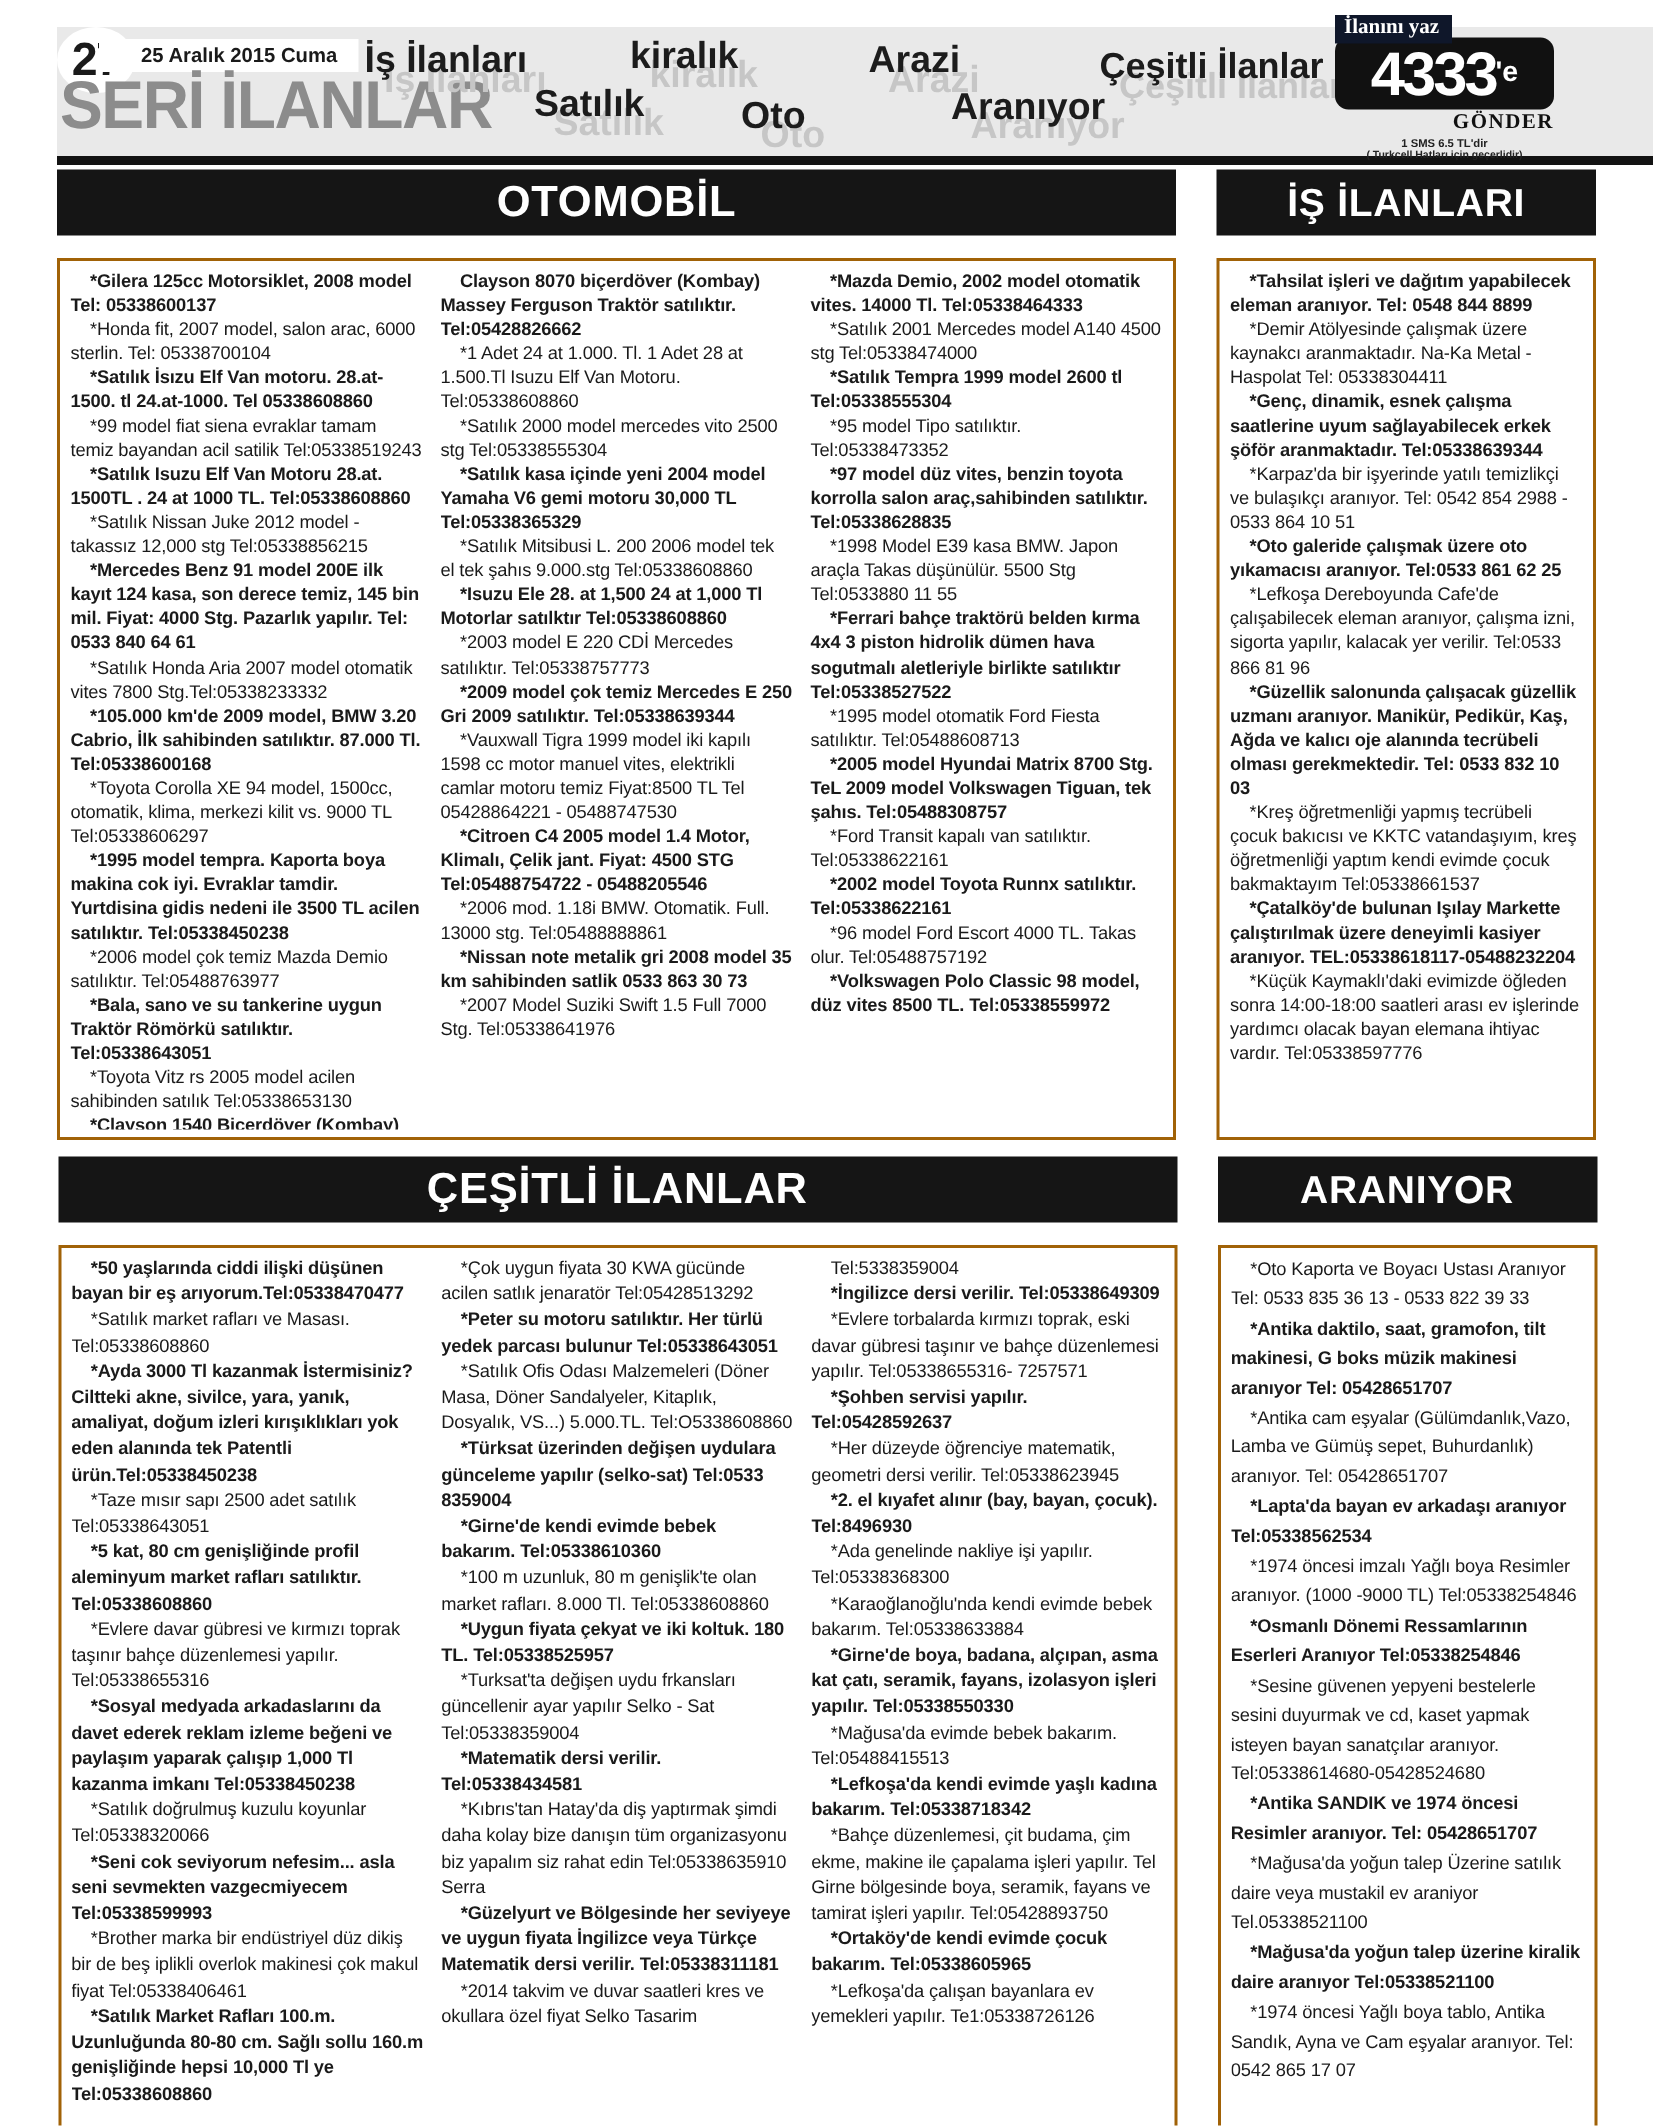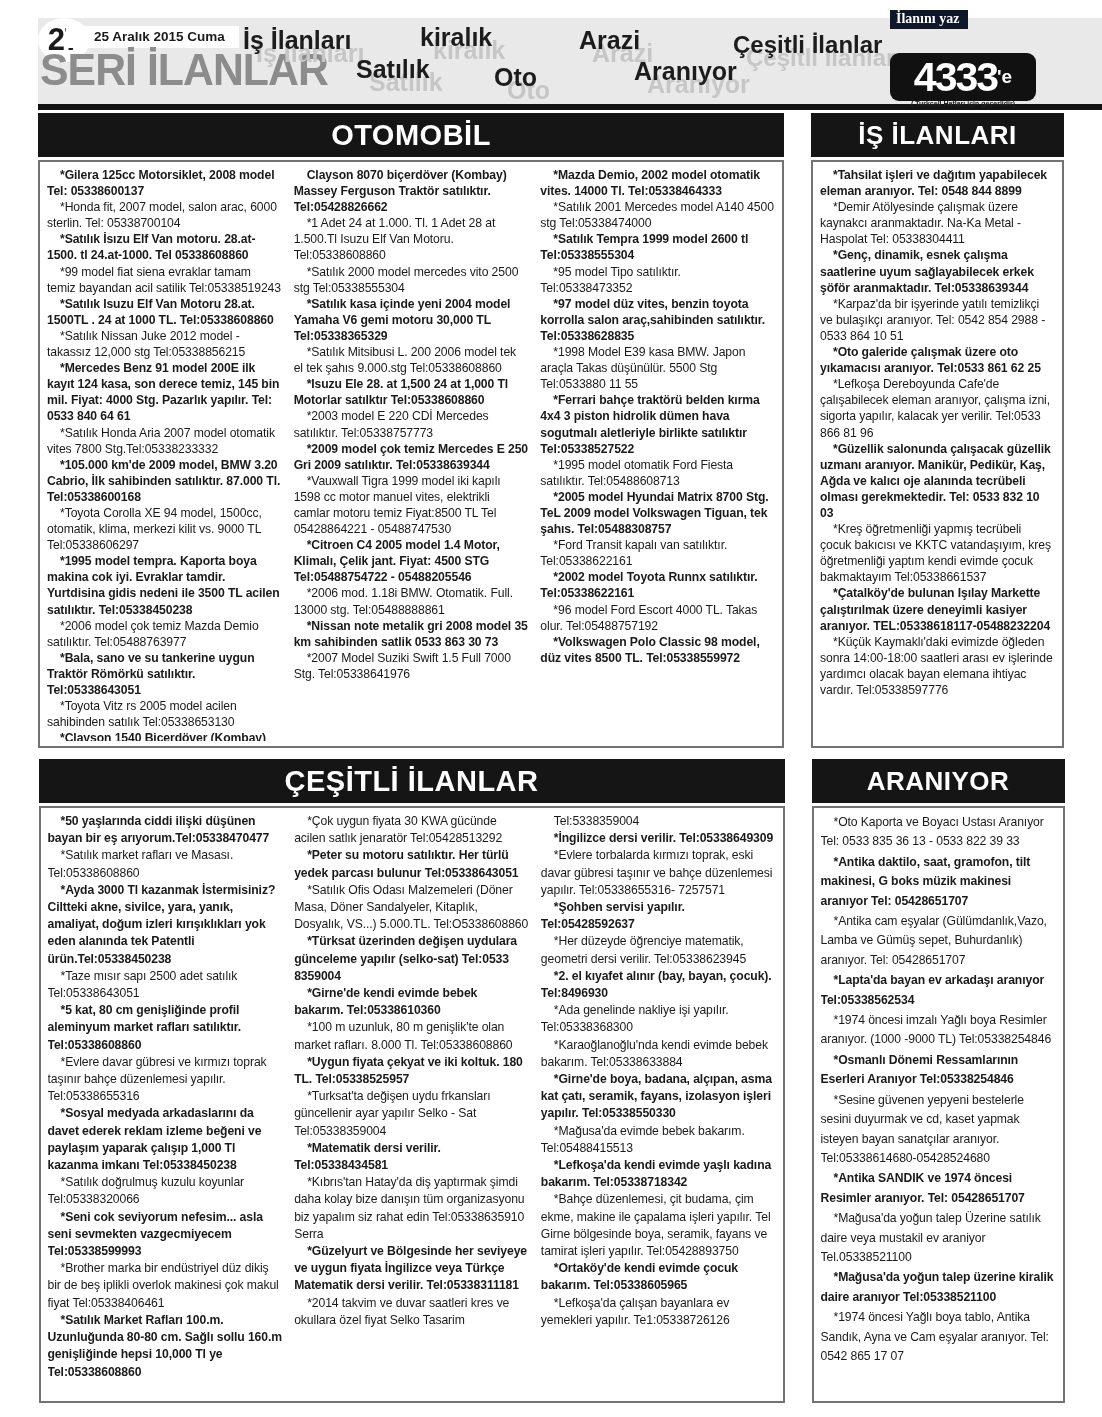--- a/index.html
+++ b/index.html
@@ -33,21 +33,21 @@
   .c5{ left:494px; top:63px; } .c6{ left:634px; top:57px; }
   
   .sms{ position:absolute; left:890px; top:10px; width:146px; }
   .sms-tab{
     position:absolute; left:0; top:0; background:#0f172a; color:#fff;
     font-family:"Liberation Serif", serif; font-weight:700; font-size:14px;
     padding:1px 9px 2px 6px; white-space:nowrap; z-index:2;
   }
   .sms-box{
     position:absolute; left:0; top:15px; width:146px; height:48px; background:#111;
-    border-radius:9px; display:flex; align-items:center; justify-content:center; z-index:1;margin-top:28px;
+    border-radius:9px; display:flex; align-items:center; justify-content:center; z-index:1;
   }
   .sms-number{ color:#fff; font-size:41px; font-weight:900; letter-spacing:-2px; line-height:1; }
   .sms-suffix{ color:#fff; font-size:19px; font-weight:900; letter-spacing:0; }
   .sms-send{
     position:absolute; right:0; top:64px; font-family:"Liberation Serif", serif;
     font-weight:700; font-size:14px; letter-spacing:1px; color:#111;
   }
   .sms-note1,.sms-note2{
     position:absolute; left:-8px; width:162px; text-align:center; font-weight:700; color:#222;
   }
@@ -58,21 +58,21 @@
   
   .row{ display:flex; gap:27px; margin:3px 37px 0 38px; align-items:flex-start; }
   .row2{ margin-top:11px;justify-content:center; }
   .main-box{ width:746px; flex:0 0 746px; }
   .side-box{ width:253px; flex:0 0 253px; }
   .bar{
     height:44px; line-height:44px; background:#151515; color:#fff; text-align:center;
     font-size:29px; font-weight:700; letter-spacing:.5px; white-space:nowrap; overflow:hidden;
   }
   .side-box .bar{ font-size:26px; }
-  .content{ border:2px solid #737373; margin-top:3px; overflow:hidden; padding:5px 7px; }
+  .content{ border:2px solid #a16207; margin-top:15px; overflow:hidden; padding:5px 7px; }
   .row1 .content{ height:588px; }
   .row2 .content{ height:597px; }
   .cols{ display:flex; gap:12px; height:100%; }
   .col{ flex:1 1 0; overflow:hidden; }
   .ad{ font-size:12.2px; line-height:16.1px; text-indent:13px; letter-spacing:-.1px; }
   .ad.b{ font-weight:700; }
   .row2 .ad{ line-height:17.2px; }
   .col.loose .ad{ line-height:19.4px; margin-bottom:1px; }
 </style>
 </head>

